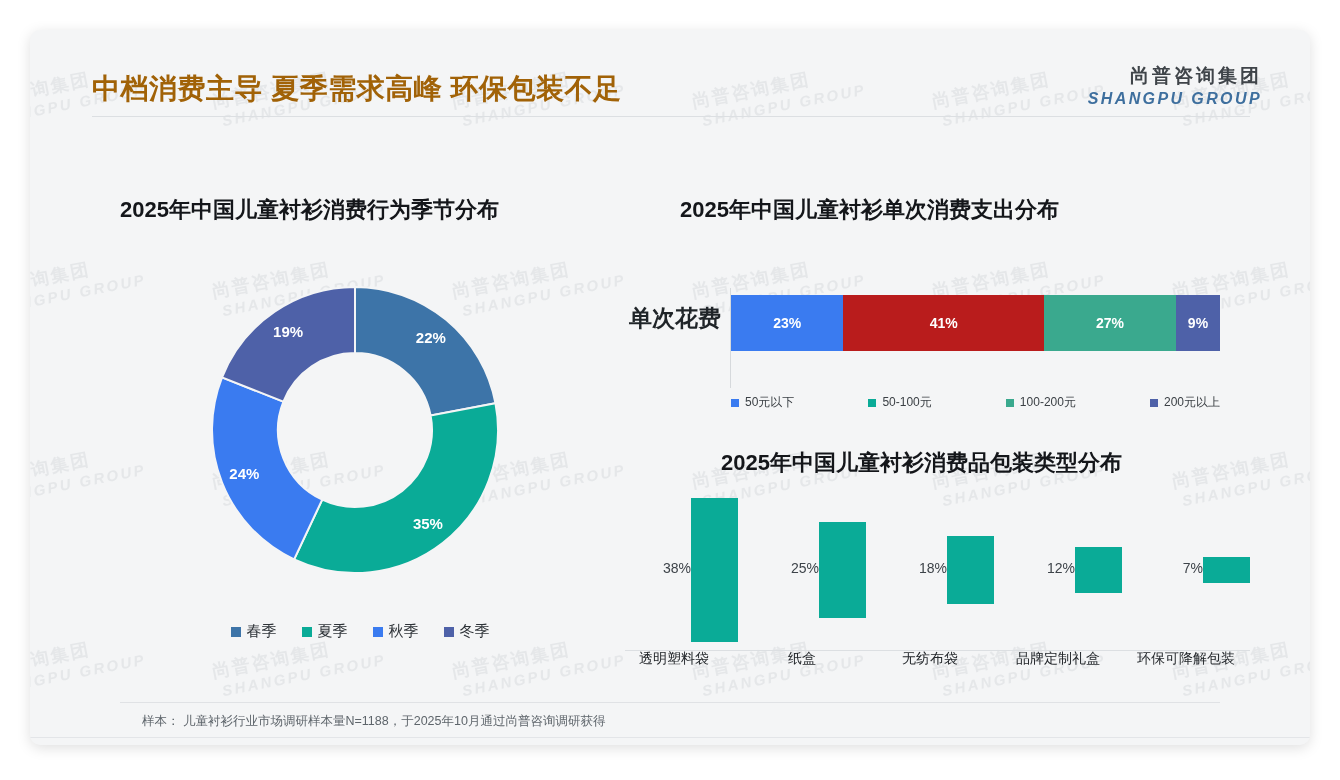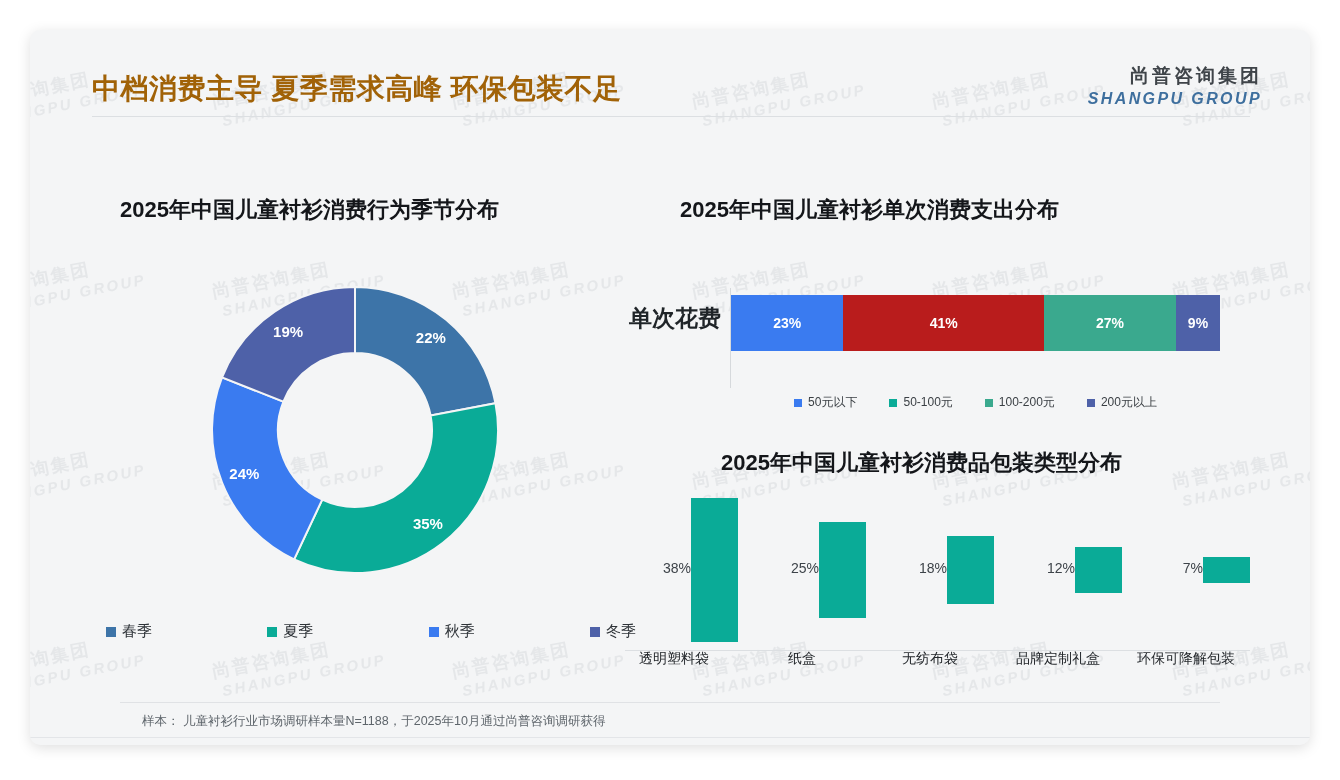--- a/index.html
+++ b/index.html
@@ -128,25 +128,25 @@
     height: 290px;
   }
   #donut-svg { display: block; }
   .donut-label {
     font-size: 15px;
     font-weight: bold;
     fill: #ffffff;
   }
   #donut-legend {
     position: absolute;
-    left: 16px;
+    left: 5px;
     top: 452px;
     width: 530px;
     display: flex;
-    justify-content: space-between;
+    justify-content: center;
     gap: 25px;
   }
   .legend-item {
     display: flex;
     align-items: center;
     gap: 6px;
   }
   .legend-swatch {
     width: 10px;
     height: 10px;
@@ -200,21 +200,21 @@
     color: #ffffff;
     font-size: 14px;
     font-weight: bold;
   }
   #stack-legend {
     position: absolute;
     left: 106px;
     top: 224px;
     width: 489px;
     display: flex;
-    justify-content: center;
+    justify-content: space-between;
     gap: 32px;
   }
   #stack-legend .legend-swatch { width: 8px; height: 8px; flex: 0 0 8px; }
   #stack-legend .legend-text { font-size: 12px; color: #3b4045; }
 
   
   #bars-panel {
     position: absolute;
     left: 595px; top: 400px;
     width: 640px; height: 270px;

